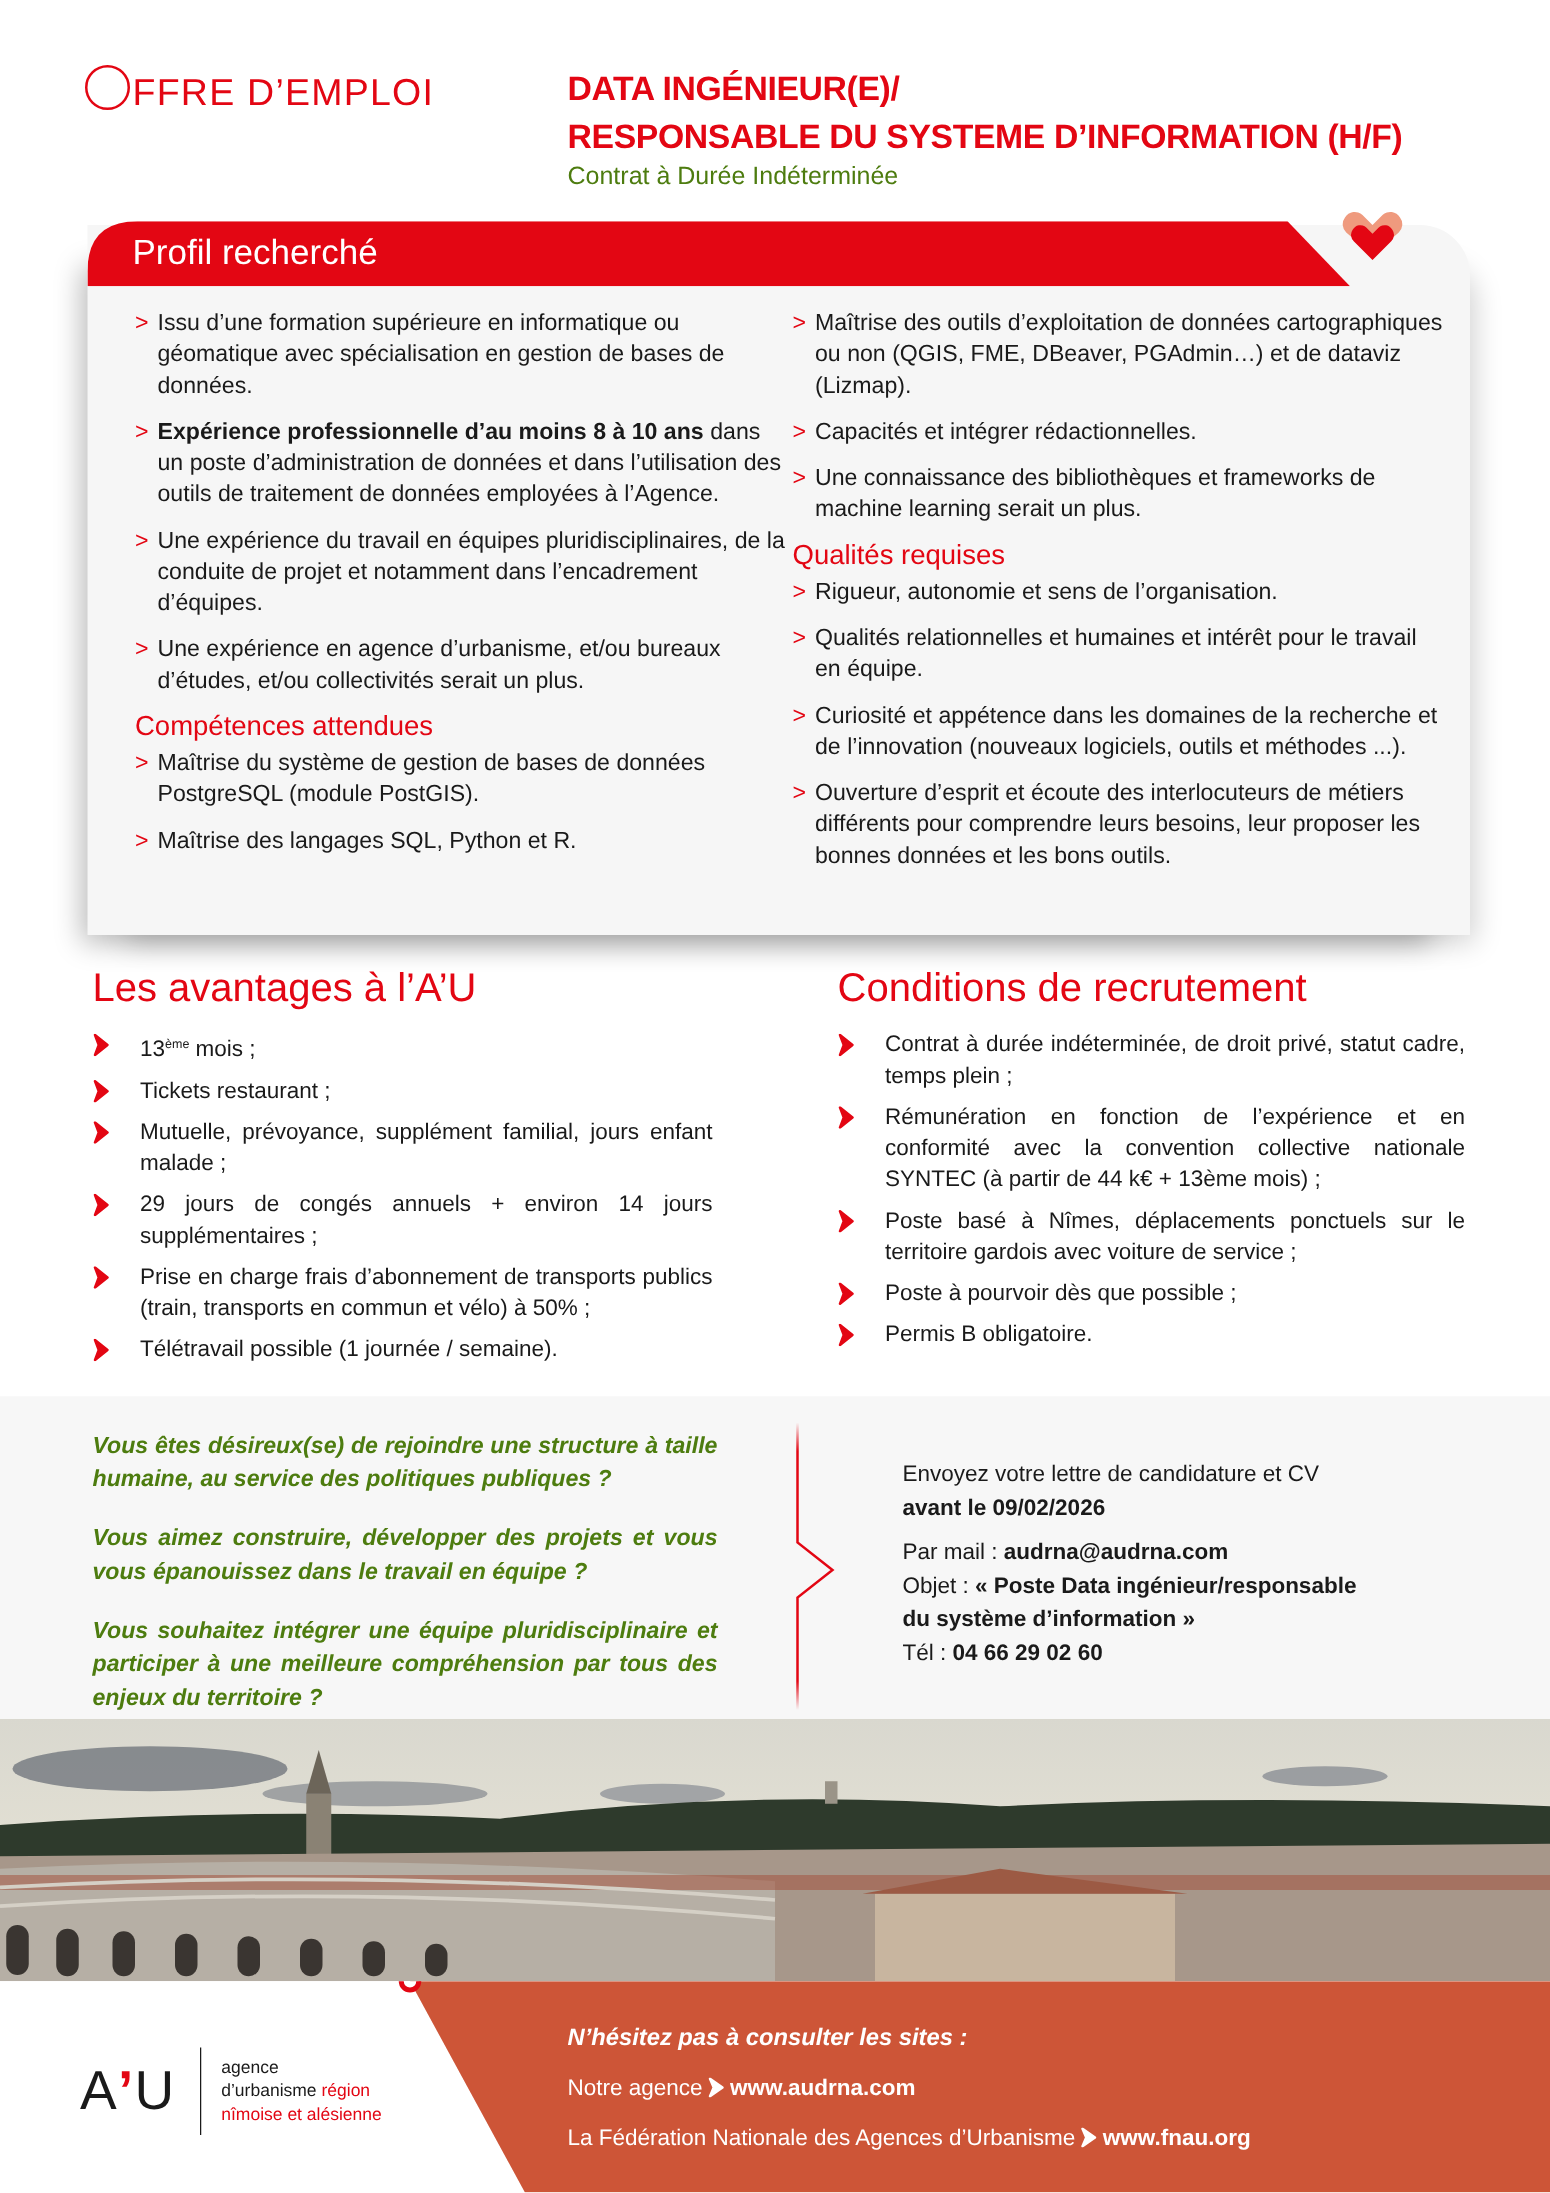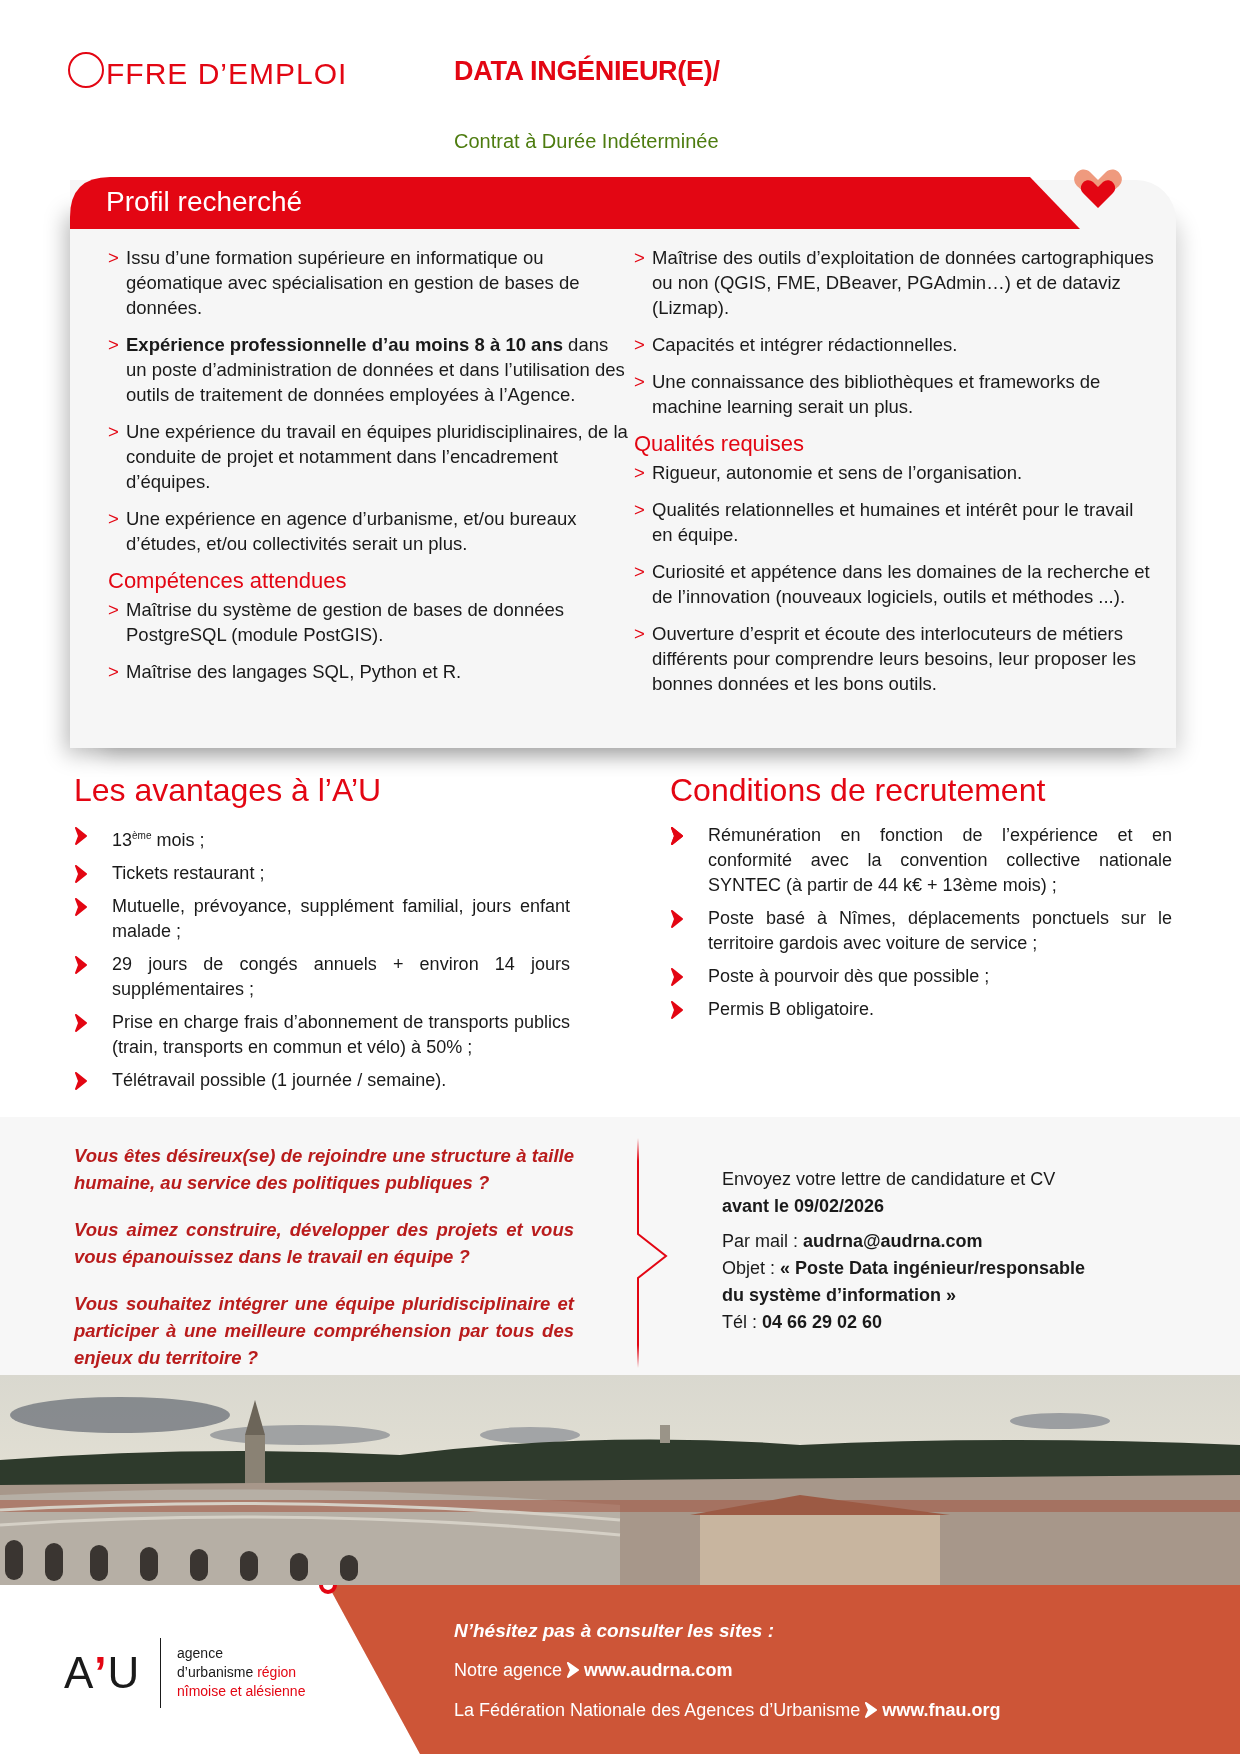--- a/index.html
+++ b/index.html
@@ -35,21 +35,21 @@
   .sec { position: absolute; top: 772px; }
   .sec.left { left: 74px; width: 496px; }
   .sec.right { left: 670px; width: 502px; }
   .sec-title { font-size: 32px; color: #e30613; font-weight: 300; margin-bottom: 14px; }
   .bullet { position: relative; padding-left: 38px; font-size: 18px; line-height: 25px; margin-bottom: 8px; text-align: justify; }
   .bullet .bchev { position: absolute; left: 0; top: 4px; }
   sup { font-size: 10px; }
 
   
   .band { position: absolute; left: 0; top: 1117px; width: 1240px; height: 258px; background: #f7f7f7; }
-  .q { position: absolute; left: 74px; width: 500px; font-size: 18.5px; line-height: 27px; font-style: italic; font-weight: bold; color: #b91c1c; text-align: justify; }
+  .q { position: absolute; left: 74px; width: 500px; font-size: 18.5px; line-height: 27px; font-style: italic; font-weight: bold; color: #4d7c0f; text-align: justify; }
   .divider { position: absolute; left: 636px; top: 1138px; }
   .contact { position: absolute; left: 722px; top: 1166px; font-size: 18px; line-height: 27px; }
   .contact b { font-weight: bold; margin-top: 36px; }
 
   
   .photo { position: absolute; left: 0; top: 1375px; width: 1240px; height: 210px; overflow: hidden; }
 
   
   .footer { position: absolute; left: 0; top: 1585px; width: 1240px; height: 169px; background: #ffffff; }
   .foot-red { position: absolute; left: 0; top: 1585px; }
@@ -68,20 +68,21 @@
 <body>
 
 <div class="hdr">
   <div class="offre">
     <span class="big"></span><span>FFRE D’EMPLOI</span>
   </div>
   <svg class="play-tri" width="34" height="38" style="position:absolute;left:350px;top:4px;overflow:visible">
     <polygon points="2,2 30,18 2,34" fill="none" stroke="#e30613" stroke-width="2.5"></polygon>
   </svg>
   <div class="title1">DATA INGÉNIEUR(E)/</div>
+  <div class="title2">RESPONSABLE DU SYSTEME D’INFORMATION (H/F)</div>
   <div class="subtitle">Contrat à Durée Indéterminée</div>
 </div>
 
 <div class="panel"></div>
 <svg class="panel-hdr" width="1010" height="52" style="position:absolute;left:70px;top:177px">
   <path d="M40,0 L960,0 L1010,52 L0,52 L0,40 Q0,0 40,0 Z" fill="#e30613"></path>
 </svg>
 <div class="panel-title">Profil recherché</div>
 <svg class="heart" width="60" height="50" viewBox="0 0 60 50">
   <path d="M8,8 a9,9 0 0 1 14,-2 L30,14 L38,6 a9,9 0 0 1 14,2 a9,9 0 0 1 -1,12 L30,38 L9,20 a9,9 0 0 1 -1,-12 Z" fill="#ef9a7e"></path>
@@ -131,21 +132,21 @@
       </svg><span>Prise en charge frais d’abonnement de transports publics (train, transports en commun et vélo) à 50% ;</span></div>
   <div class="bullet"><svg class="bchev" width="14" height="18">
         <path d="M2,1 L12,9 L2,17 L5,9 Z" fill="#e30613" stroke="#e30613" stroke-width="2" stroke-linejoin="round"></path>
       </svg><span>Télétravail possible (1 journée / semaine).</span></div>
 </div>
 
 <div class="sec right">
   <div class="sec-title">Conditions de recrutement</div>
   <div class="bullet"><svg class="bchev" width="14" height="18">
         <path d="M2,1 L12,9 L2,17 L5,9 Z" fill="#e30613" stroke="#e30613" stroke-width="2" stroke-linejoin="round"></path>
-      </svg></div>
+      </svg><span>Contrat à durée indéterminée, de droit privé, statut cadre, temps plein ;</span></div>
   <div class="bullet"><svg class="bchev" width="14" height="18">
         <path d="M2,1 L12,9 L2,17 L5,9 Z" fill="#e30613" stroke="#e30613" stroke-width="2" stroke-linejoin="round"></path>
       </svg><span>Rémunération en fonction de l’expérience et en conformité avec la convention collective nationale SYNTEC (à partir de 44 k€ + 13ème mois)  ;</span></div>
   <div class="bullet"><svg class="bchev" width="14" height="18">
         <path d="M2,1 L12,9 L2,17 L5,9 Z" fill="#e30613" stroke="#e30613" stroke-width="2" stroke-linejoin="round"></path>
       </svg><span>Poste basé à Nîmes, déplacements ponctuels sur le territoire gardois avec voiture de service ;</span></div>
   <div class="bullet"><svg class="bchev" width="14" height="18">
         <path d="M2,1 L12,9 L2,17 L5,9 Z" fill="#e30613" stroke="#e30613" stroke-width="2" stroke-linejoin="round"></path>
       </svg><span>Poste à pourvoir dès que possible ;</span></div>
   <div class="bullet"><svg class="bchev" width="14" height="18">

